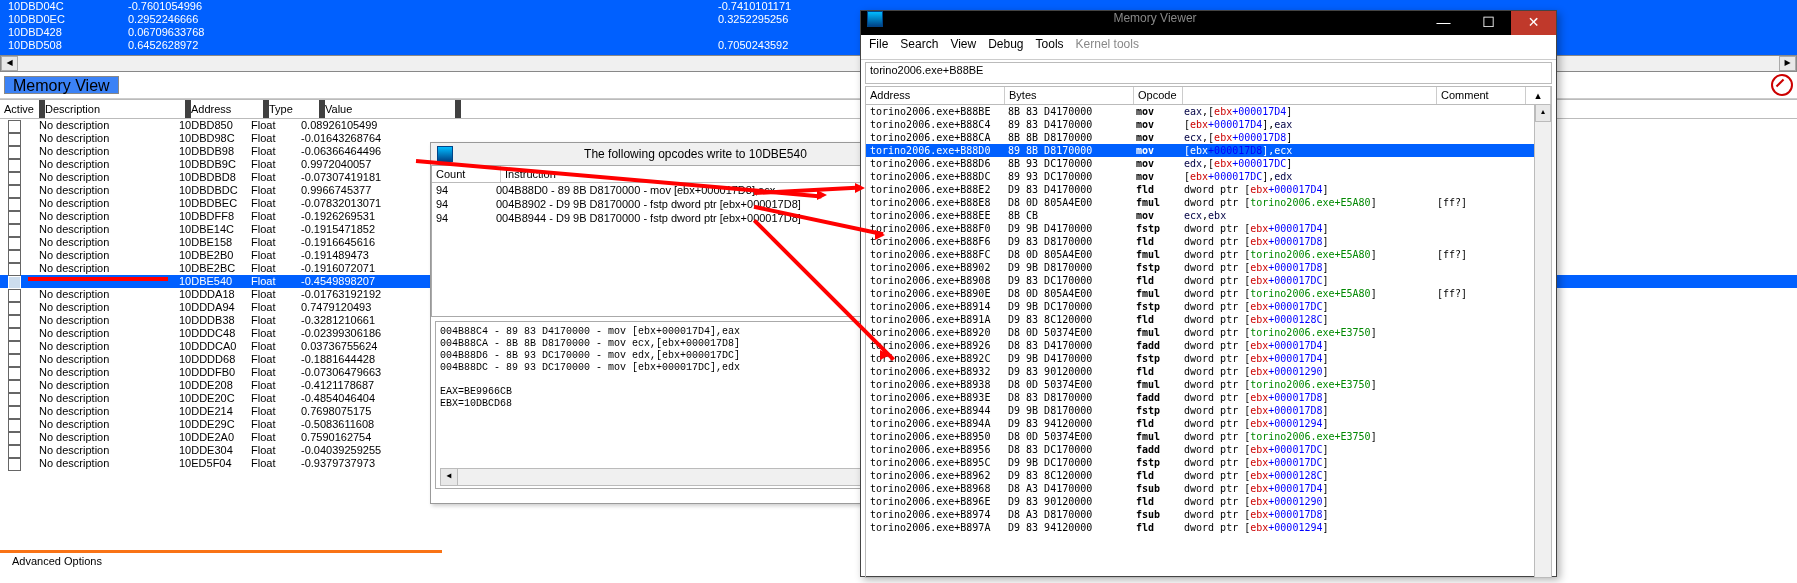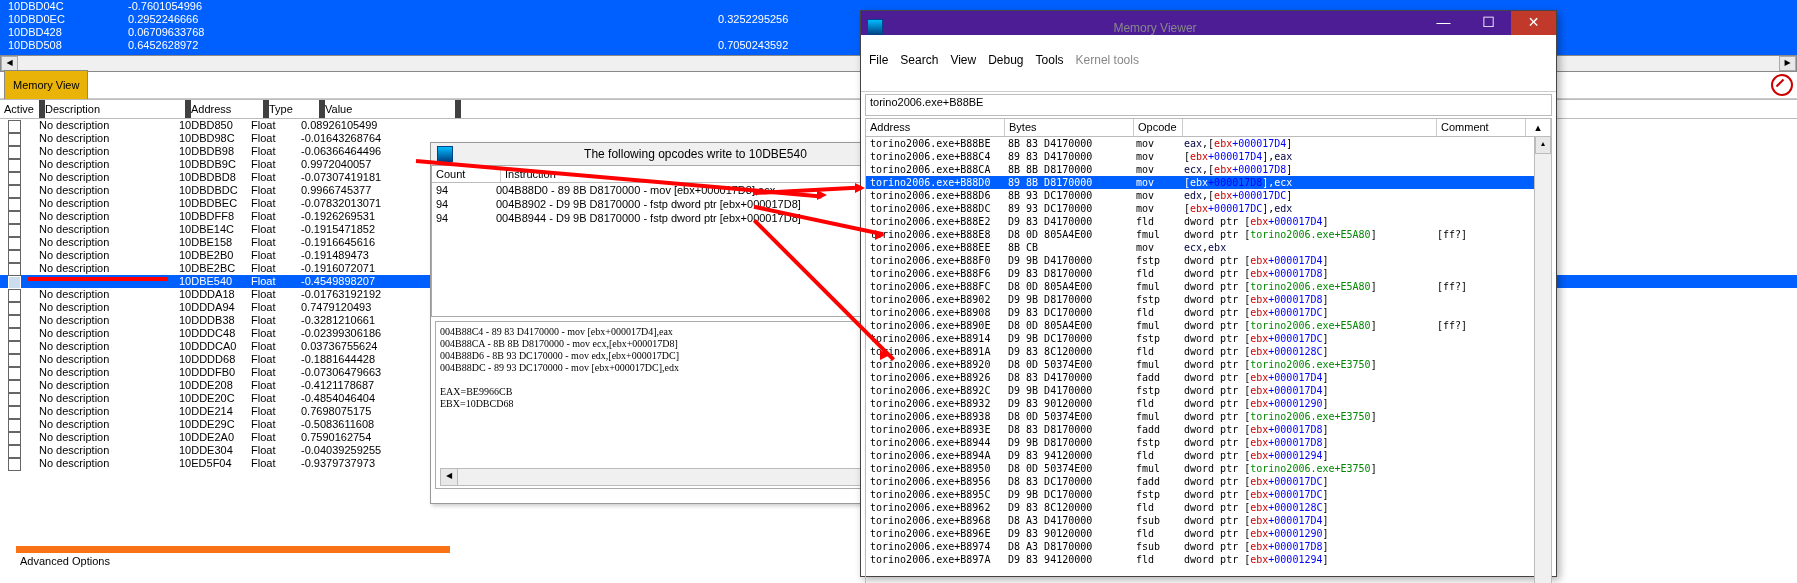--- a/index.html
+++ b/index.html
@@ -2,80 +2,81 @@
 <html><head>
 <meta charset="utf-8">
 <style>
 html,body{margin:0;padding:0;font-family:Tahoma,Arial,sans-serif;font-size:11px;color:#000;background:#fff;overflow:hidden;width:1797px;height:583px}
 .top-blue{background:#0060ff;color:#fff;padding:0 8px;height:55px;overflow:hidden}
 .top-blue .row{display:flex;height:13px;line-height:13px}
 .top-blue .c1{width:120px}.top-blue .c2{width:590px}.top-blue .c3{flex:1}
 .hscroll-strip{height:17px;border:1px solid #888;background:#f0f0f0;display:flex;align-items:center;box-sizing:border-box}
 .hscroll-strip .arrow{width:17px;height:15px;background:#e8e8e8;border:1px solid #aaa;box-sizing:border-box;text-align:center;font-size:8px;line-height:12px}
 .toolbar{height:22px;display:flex;align-items:center;gap:6px;padding:2px 4px;border-bottom:1px solid #ccc}
-.btn{border:1px solid #888;background:#eab308;height:31px;padding:0 8px;font-size:11px}
+.btn{border:1px solid #888;background:#3b82f6;height:18px;padding:0 8px;font-size:16px}
 .ban{width:18px;height:18px;border:2px solid #c00;border-radius:50%;position:relative}
 .ban:after{content:"";position:absolute;left:2px;top:6px;width:10px;height:2px;background:#c00;transform:rotate(-45deg)}
 .addr-panel{height:470px;overflow:hidden;position:relative;border-top:1px solid #bbb}
 .addr-head,.addr-row{display:flex;height:13px;line-height:13px;font-size:11px}
 .addr-head{font-weight:normal;border-bottom:1px solid #bbb;background:#fff;height:18px;line-height:18px}
 .addr-head>div{border-right:6px solid #404040}
 .col-active{width:35px;padding-left:4px}.col-desc{width:140px}.col-addr{width:72px}.col-type{width:50px}.col-val{width:130px}
 .chk{width:11px;height:11px;border:1px solid #666;display:inline-block;margin:1px 2px 0 4px;background:#fff}
 .chk.on{background:#cde}
 .addr-row.sel{background:#0060ff;color:#fff}
 .addr-row.sel .chk{border-color:#fff}
 .redbar{position:absolute;height:4px;background:#ff0000;}
-.adv{position:absolute;left:16px;bottom:0;height:17px;line-height:17px;border-top:7px solid #f97316;padding-left:4px;width:430px}
+.adv{position:absolute;left:0;bottom:0;height:17px;line-height:17px;border-top:3px solid #f97316;padding-left:12px;width:430px}
 
 .opcode-win{position:absolute;left:430px;top:142px;width:505px;height:360px;border:1px solid #999;background:#fff;box-shadow:2px 2px 4px rgba(0,0,0,.2)}
 .opcode-win .titlebar{height:22px;background:#f0f0f0;display:flex;align-items:center;padding:0 6px;font-size:12px}
 .ce-ico{width:14px;height:14px;border:1px solid #048;background:linear-gradient(#0bf,#048);margin-right:8px}
 .opcode-list{border:1px solid #aaa;margin:0;height:150px;overflow:hidden}
 .opcode-list .head{display:flex;border-bottom:1px solid #bbb;background:#fff;height:16px;line-height:16px}
 .opcode-list .head>div{border-right:1px solid #ccc;padding:0 4px}
 .opc-count{width:60px}.opc-instr{flex:1}
 .opcode-list .orow{display:flex;height:14px;line-height:14px;padding:0 4px}
-.opcode-det{border:1px solid #aaa;margin:4px;height:158px;padding:4px;font-family:Liberation Serif, serif;font-size:10px;line-height:12px;overflow:auto;position:relative}
+.opcode-det{border:1px solid #aaa;margin:4px;height:158px;padding:4px;font-family:Liberation Mono, monospace;font-size:10px;line-height:12px;overflow:auto;position:relative}
 .opcode-det .sb{position:absolute;bottom:2px;left:4px;right:4px;height:16px;border:1px solid #bbb;background:#f0f0f0;display:flex}
 .opcode-det .sb .a{width:16px;background:#e8e8e8;border-right:1px solid #bbb;text-align:center;font-size:8px;line-height:14px}
 .opcode-det .sb .a:last-child{border-left:1px solid #bbb;border-right:none;margin-left:auto}
 
 .mv-win{position:absolute;left:860px;top:10px;width:695px;height:565px;border:1px solid #444;background:#fff;box-shadow:3px 3px 8px rgba(0,0,0,.3)}
-.mv-win .titlebar{height:24px;background:#4c1d95;color:#888;display:flex;align-items:flex-end}
+.mv-win .titlebar{height:24px;background:#000000;color:#888;display:flex;align-items:flex-start}
 .mv-win .titlebar .t{flex:1;text-align:center;font-size:12px}
 .mv-win .winbtns{display:flex}
 .mv-win .winbtn{width:45px;height:24px;text-align:center;line-height:22px;color:#fff;font-size:14px}
 .mv-win .winbtn.close{background:#c0392b}
-.mv-win .menu{height:20px;display:flex;gap:12px;padding:18px 8px;border-bottom:1px solid #ccc;font-size:12px}
+.mv-win .menu{height:20px;display:flex;gap:12px;padding:2px 8px;border-bottom:1px solid #ccc;font-size:12px}
 .mv-win .menu span:last-child{color:#888}
 .mv-loc{height:18px;border:1px solid #bbb;margin:2px 4px;padding:1px 4px;font-size:11px}
 .mv-grid{margin:0 4px;border:1px solid #bbb;height:490px;position:relative;overflow:hidden}
 .mv-head{display:flex;height:17px;line-height:17px;border-bottom:1px solid #bbb}
 .mv-head>div{border-right:1px solid #ccc;padding:0 4px;font-size:11px}
 .mv-addr{width:130px}.mv-bytes{width:120px}.mv-op{width:40px}.mv-arg{width:245px}.mv-com{flex:1}
 .mv-row{display:flex;height:13px;line-height:13px;font-size:10px;font-family:monospace}
 .mv-row>div{padding:0 4px;white-space:nowrap;overflow:hidden}
 .mv-row.sel{background:#0060ff;color:#fff}
 .mv-row.sel .k,.mv-row.sel .r,.mv-row.sel .g{color:#fff!important}
-.mv-op-col{font-weight:normal;width:40px}
+.mv-op-col{font-weight:bold;width:40px}
 .k{color:#004}.r{color:#c00}.g{color:#080}.b{color:#00f}
 .mv-vscroll{position:absolute;right:0;top:17px;bottom:0;width:16px;border-left:1px solid #bbb;background:#f0f0f0}
 .mv-vscroll .a{height:16px;text-align:center;font-size:8px;line-height:14px;border:1px solid #bbb;background:#e8e8e8}
 
 .red-line{position:absolute;background:#ff0000;height:2px;transform-origin:left center;z-index:50;box-shadow:0 0 0 1px #ff0000}
 .red-arrow{position:absolute;width:0;height:0;border-left:10px solid #ff0000;border-top:5px solid transparent;border-bottom:5px solid transparent;z-index:51}
 </style>
 </head>
 <body>
 
 <div class="top-blue" id="topblue">
     <div class="row">
       <div class="c1">10DBD04C</div>
       <div class="c2">-0.7601054996</div>
+      <div class="c3">-0.7410101171</div>
     </div>
     <div class="row">
       <div class="c1">10DBD0EC</div>
       <div class="c2">0.2952246666</div>
       <div class="c3">0.3252295256</div>
     </div>
     <div class="row">
       <div class="c1">10DBD428</div>
       <div class="c3">0.06709633768</div>
     </div>

